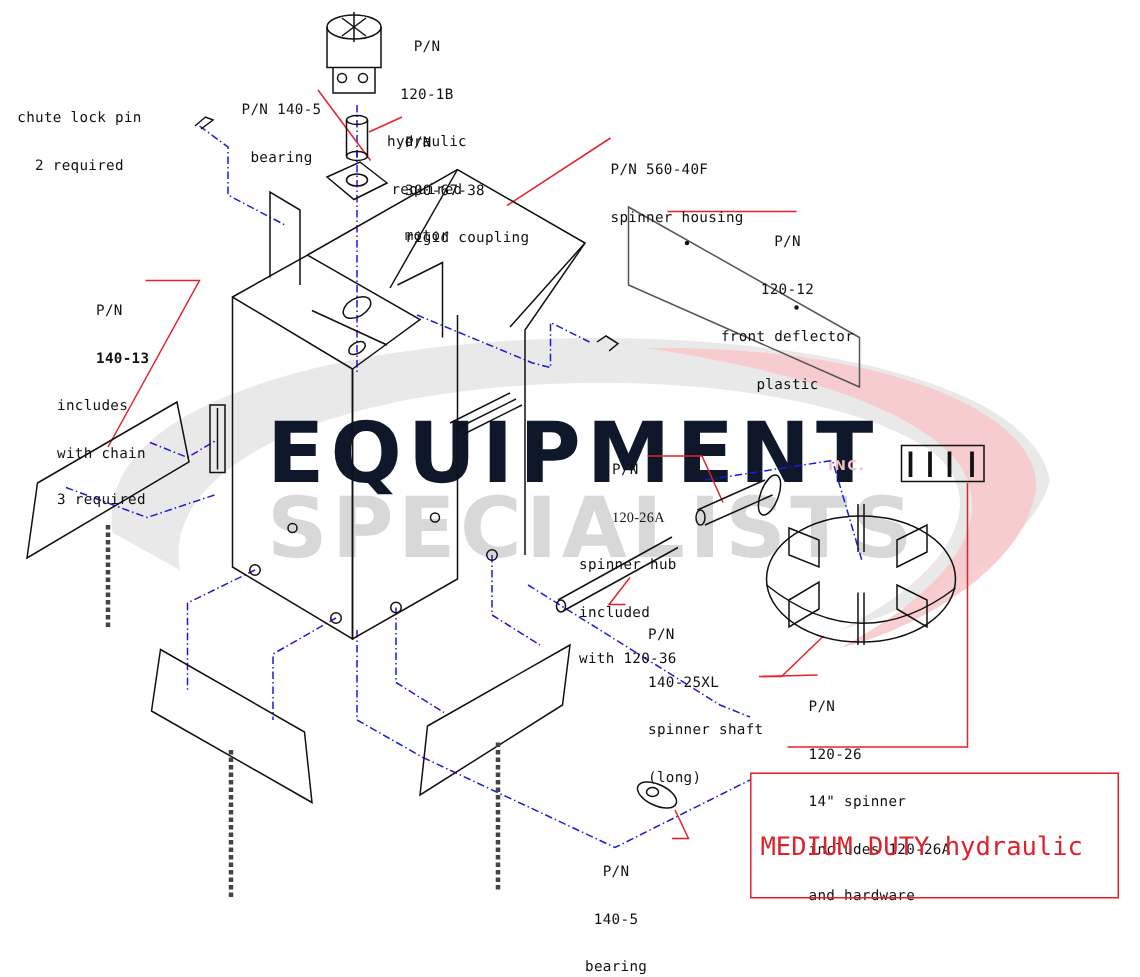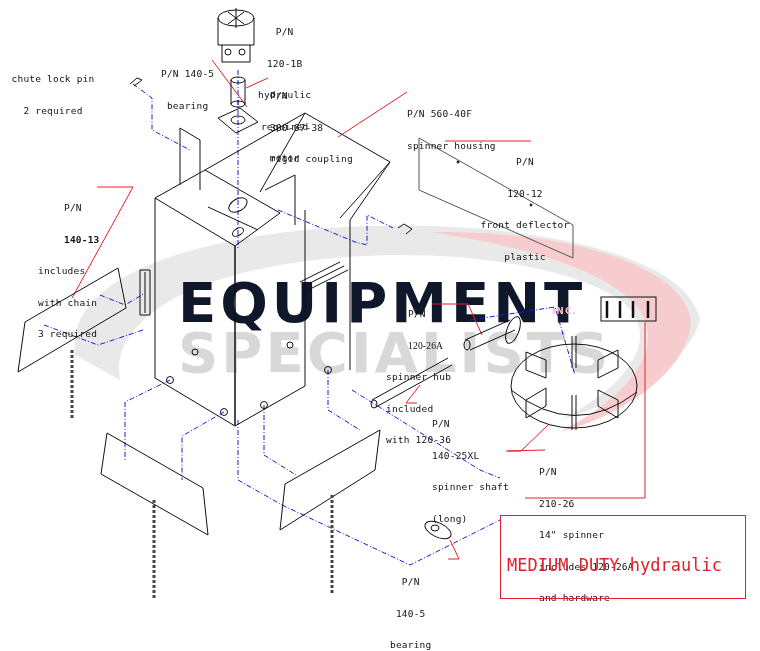--- a/index.html
+++ b/index.html
@@ -221,21 +221,21 @@
 
   <div class="lbl" style="left:432px; top:398px;">
     <div>P/N</div>
     <div>140-25XL</div>
     <div>spinner shaft</div>
     <div>(long)</div>
   </div>
 
   <div class="lbl" style="left:539px; top:446px;">
     <div>P/N</div>
-    <div>210-26</div>
+    <div>120-26</div>
     <div>14" spinner</div>
     <div>includes 120-26A</div>
     <div>and hardware</div>
   </div>
 
   <div class="lbl center" style="left:390px; top:556px;">
     <div>P/N</div>
     <div>140-5</div>
     <div>bearing</div>
   </div>

